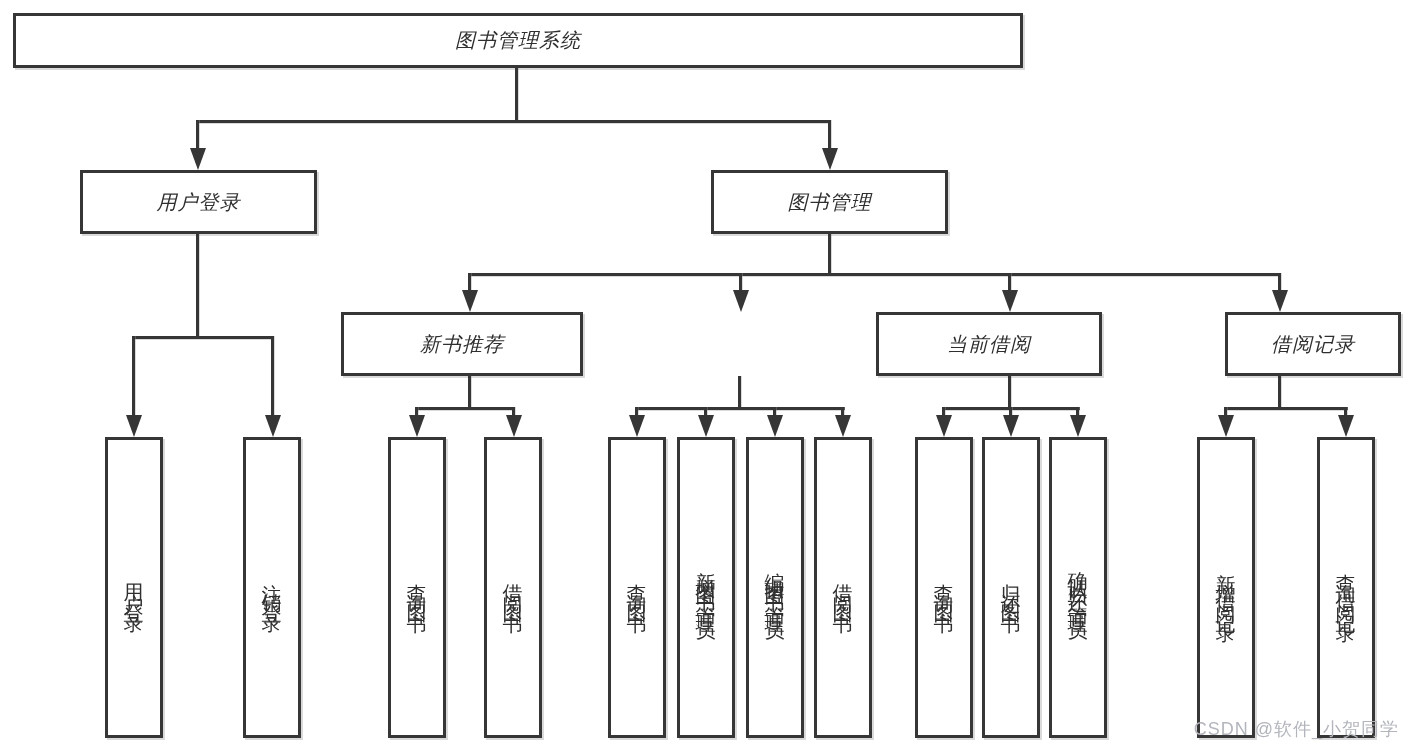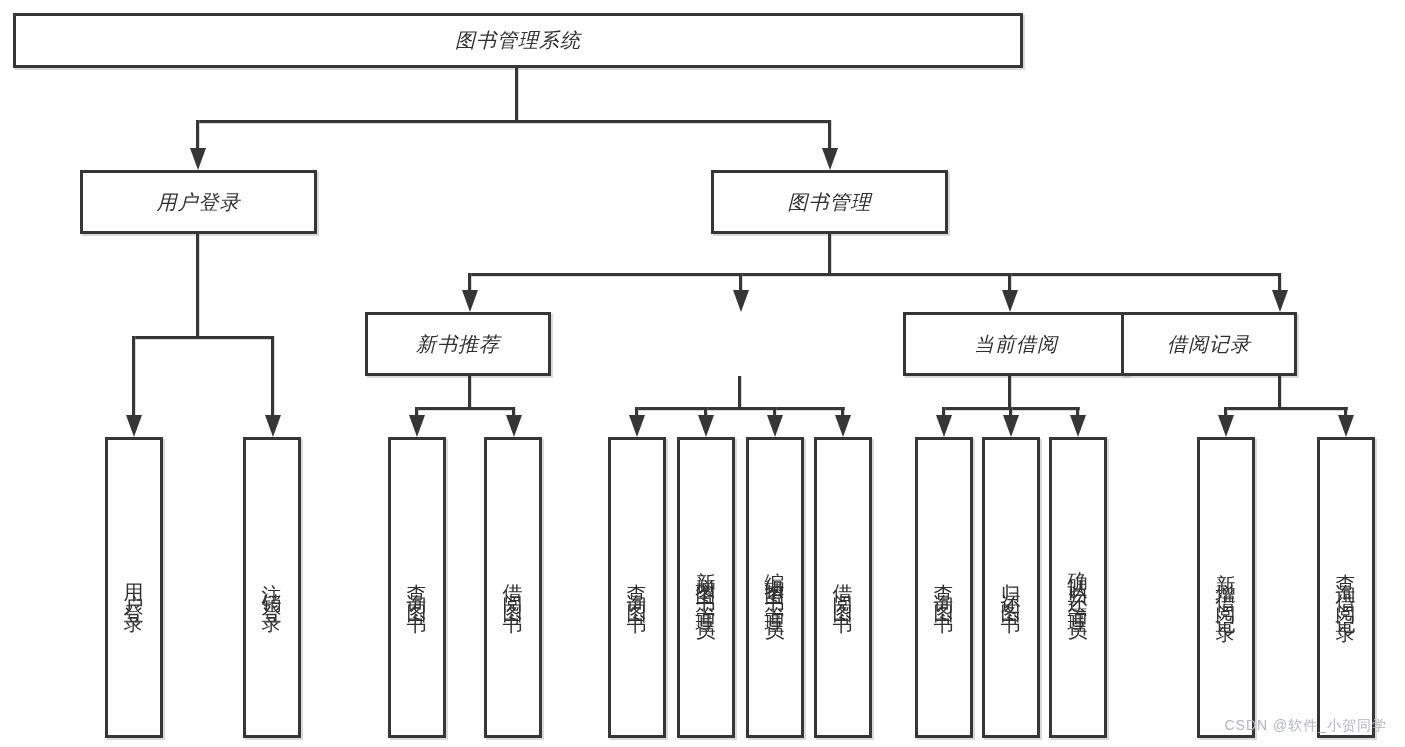--- a/index.html
+++ b/index.html
@@ -51,22 +51,22 @@
     box-shadow:0 1px 0 rgba(150,150,150,0.35);
   }
   .arrow{
     position:absolute;width:0;height:0;
     border-left:8px solid transparent;
     border-right:8px solid transparent;
     border-top:22px solid var(--line);
   }
   .watermark{
     position:absolute;
-    top:717px;right:18px;
-    font-size:14px;
+    top:717px;right:6px;
+    font-size:18px;
     color:var(--wm);
     letter-spacing:1px;
     white-space:nowrap;
   }
 </style>
 </head>
 <body>
 
 <div class="stage">
 
@@ -99,27 +99,27 @@
   <div class="hline" style="left:468px;top:273px;width:813px"></div>
   <div class="vline" style="left:468px;top:273px;height:20px"></div>
   <div class="arrow" style="left:462px;top:290px"></div>
   <div class="vline" style="left:739px;top:273px;height:20px"></div>
   <div class="arrow" style="left:733px;top:290px"></div>
   <div class="vline" style="left:1008px;top:273px;height:20px"></div>
   <div class="arrow" style="left:1002px;top:290px"></div>
   <div class="vline" style="left:1278px;top:273px;height:20px"></div>
   <div class="arrow" style="left:1272px;top:290px"></div>
 
-  <div class="box h" style="left:365px;top:312px;width:186px;height:64px">
+  <div class="box h" style="left:341px;top:312px;width:242px;height:64px">
     <span>新书推荐</span>
   </div>
-  <div class="box h" style="left:903px;top:312px;width:226px;height:64px">
+  <div class="box h" style="left:876px;top:312px;width:226px;height:64px">
     <span>当前借阅</span>
   </div>
-  <div class="box h" style="left:1121px;top:312px;width:176px;height:64px">
+  <div class="box h" style="left:1225px;top:312px;width:176px;height:64px">
     <span>借阅记录</span>
   </div>
 
   <div class="vline" style="left:468px;top:376px;height:31px"></div>
   <div class="hline" style="left:415px;top:407px;width:100px"></div>
   <div class="vline" style="left:415px;top:407px;height:11px"></div>
   <div class="arrow" style="left:409px;top:415px"></div>
   <div class="vline" style="left:512px;top:407px;height:11px"></div>
   <div class="arrow" style="left:506px;top:415px"></div>
 

